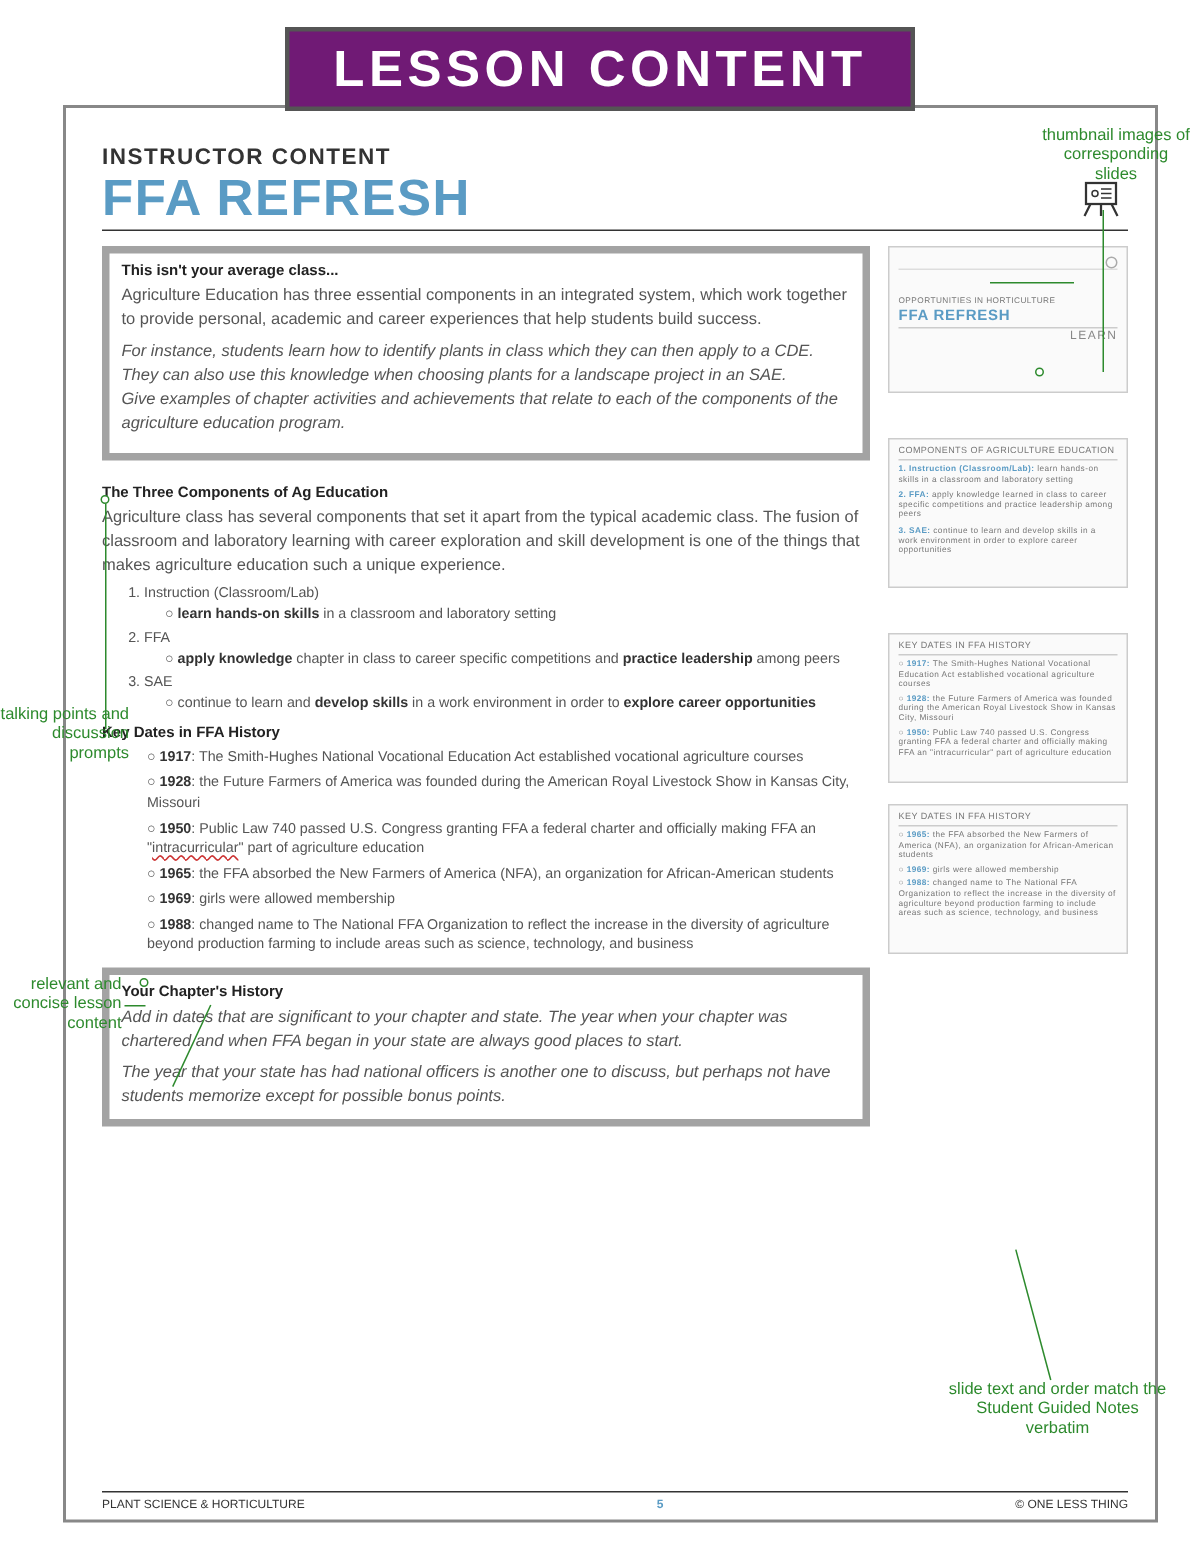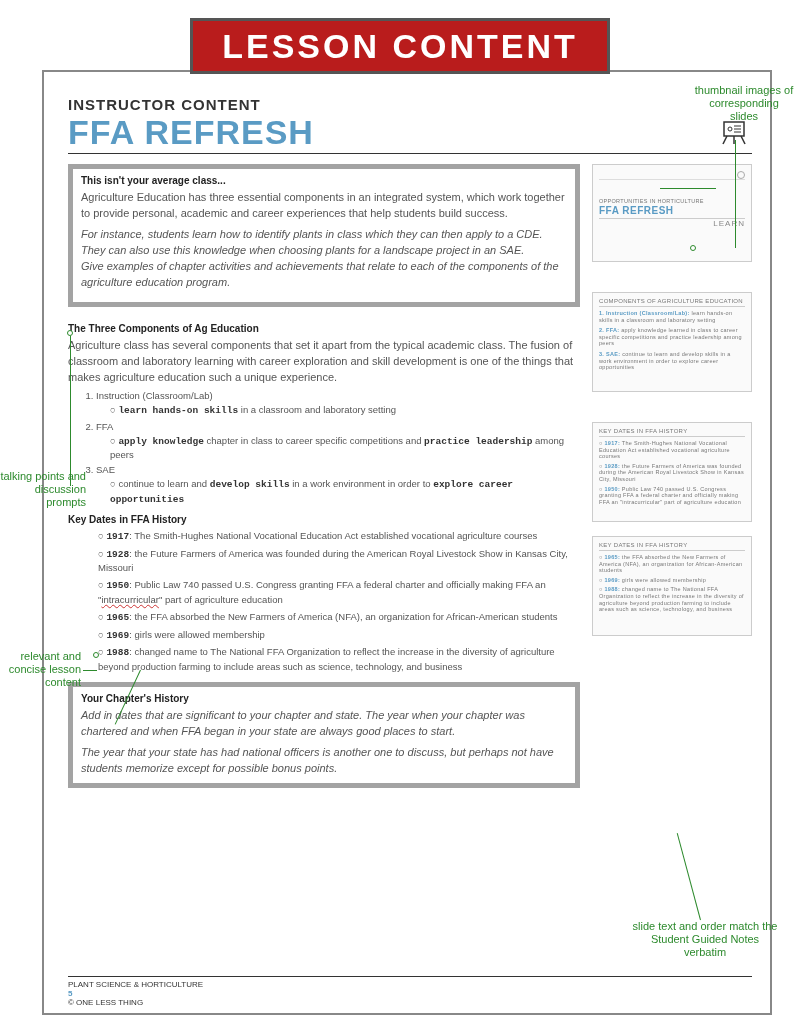--- a/index.html
+++ b/index.html
@@ -11,21 +11,21 @@
     position: relative;
     overflow: hidden;
   }
   .banner {
     position: absolute;
     top: 18px;
     left: 50%;
     transform: translateX(-50%);
     width: 420px;
     height: 56px;
-    background: #b91c1c;
+    background: #701a75;
     border: 3px solid #555;
     display: flex;
     align-items: center;
     justify-content: center;
     z-index: 10;
   }
   .banner-text {
     color: #fff;
     font-size: 34px;
     font-weight: 700;
@@ -88,21 +88,21 @@
     color: #555;
     line-height: 1.45;
     margin-bottom: 5px;
   }
   .body-text-italic { font-style: italic; }
   .num-list { list-style: decimal; padding-left: 28px; font-size: 9.5px; color: #555; }
   .num-list > li { margin-bottom: 3px; }
   .sub-bullets { list-style: none; padding-left: 14px; margin-top: 2px; }
   .sub-bullets li::before { content: "○ "; color: #555; }
   .sub-bullets li { font-size: 9.5px; color: #555; line-height: 1.4; margin-bottom: 2px; }
-  .bold { font-weight: 700; color: #333; font-family: Liberation Mono, monospace; }
+  .bold { font-weight: 700; color: #333; }
   .bullets { list-style: none; padding-left: 30px; }
   .bullets li::before { content: "○ "; color: #555; }
   .bullets li { font-size: 9.5px; color: #555; line-height: 1.45; margin-bottom: 3px; }
   .wavy { text-decoration: underline wavy #c33; }
   .thumb {
     width: 160px;
     border: 1px solid #ccc;
     background: #fafafa;
     margin-bottom: 14px;
     padding: 5px 6px;
@@ -115,21 +115,20 @@
   .thumb-title { font-size: 10px; font-weight: 900; color: #5a9bc4; font-family:'Arial Black',sans-serif; letter-spacing:0.5px; }
   .thumb-sub { font-size: 8px; color: #888; letter-spacing:1px; text-align:right; }
   .thumb-head { font-size:6px; color:#777; border-bottom:1px solid #ccc; padding-bottom:2px; margin-bottom:3px; letter-spacing:0.3px;}
   .footer-row {
     position: absolute;
     bottom: 6px; left: 24px; right: 18px;
     display: flex; justify-content: space-between;
     font-size: 8px; color: #333;
     border-top: 1px solid #333;
     padding-top: 3px;
-    flex-direction: column;
   }
   .footer-page { color: #5a9bc4; font-weight: 700; }
   
   .callout {
     position: absolute;
     color: #2d8a2d;
     font-size: 11px;
     line-height: 1.2;
     text-align: center;
     z-index: 20;

